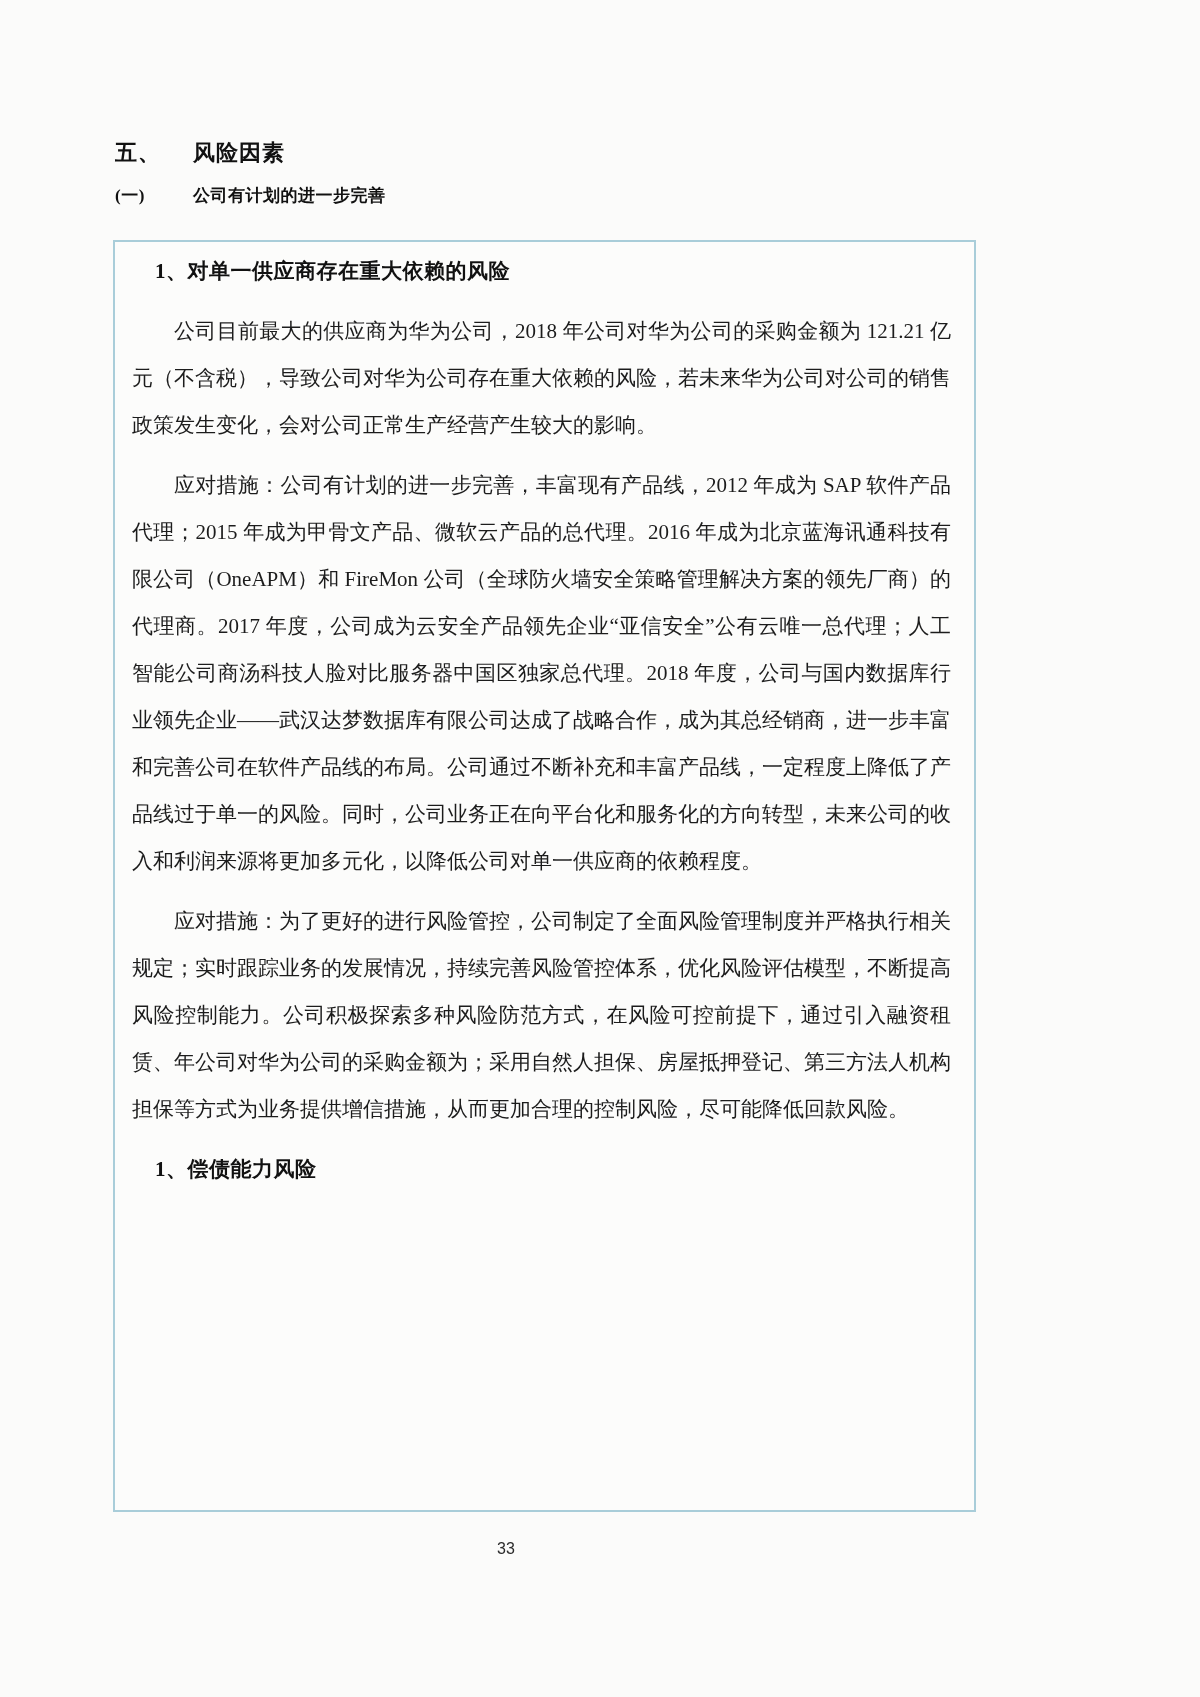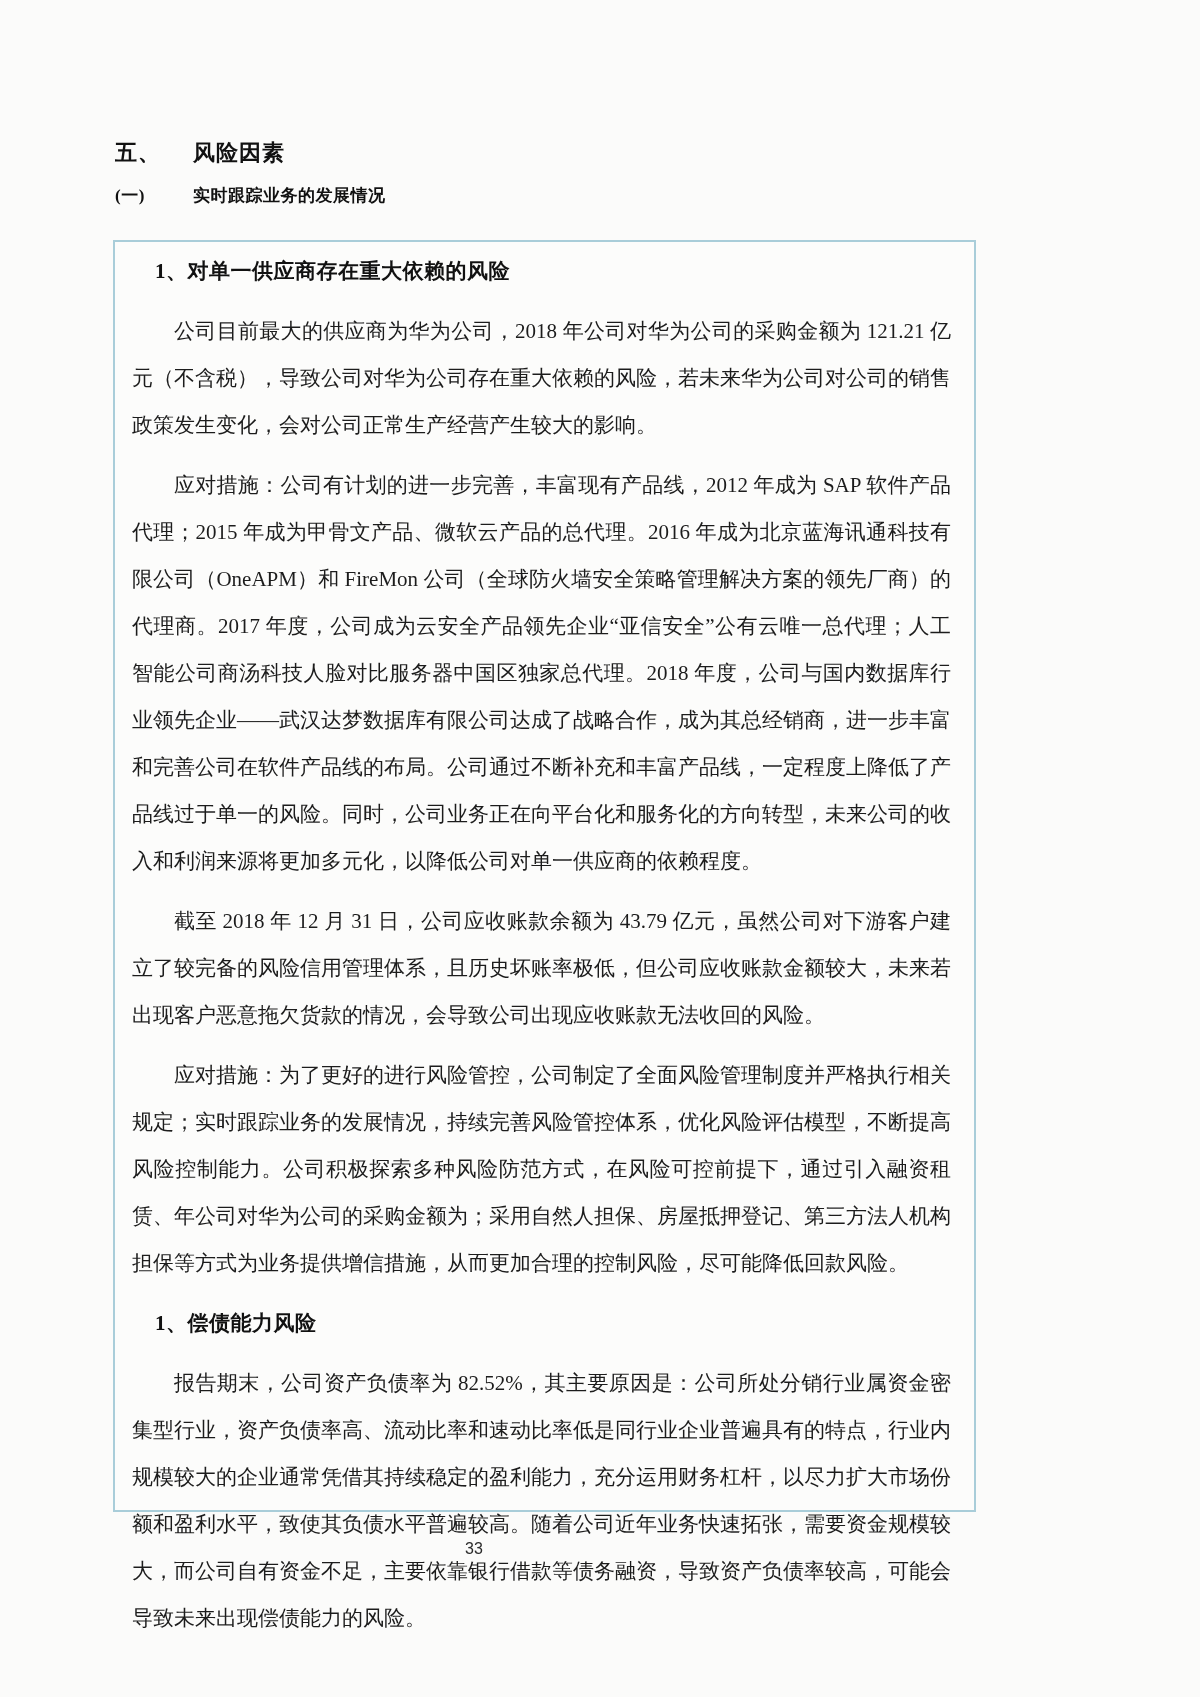--- a/index.html
+++ b/index.html
@@ -49,50 +49,48 @@
     line-height: 47px;
     text-indent: 2em;
     text-align: justify;
     color: #1c1c1c;
   }
 
   .page-number {
     position: absolute; left: 0; top: 1540px; width: 948px;
     text-align: center;
     font-family: "Liberation Sans", sans-serif;
-    font-size: 16px; color: #2b2b2b;
+    font-size: 16px; color: #2b2b2b; padding-left: 32px;
   }
 </style>
 </head>
 <body>
 
 <div class="page">
 
   <div class="doc-heading">
     <span class="num">五、</span>
     <span>风险因素</span>
   </div>
 
   <div class="doc-subheading">
     <span class="num">(一)</span>
-    <span>实时跟踪业务的发展情况</span>
+    <span>公司有计划的进一步完善</span>
   </div>
 
   <div class="risk-box" style="border-color: rgb(169, 205, 217);">
 
   <div class="section">
         <h3>1、对单一供应商存在重大依赖的风险</h3>
         <p>公司目前最大的供应商为华为公司，2018 年公司对华为公司的采购金额为 121.21 亿元（不含税），导致公司对华为公司存在重大依赖的风险，若未来华为公司对公司的销售政策发生变化，会对公司正常生产经营产生较大的影响。</p>
         <p>应对措施：公司有计划的进一步完善，丰富现有产品线，2012 年成为 SAP 软件产品代理；2015 年成为甲骨文产品、微软云产品的总代理。2016 年成为北京蓝海讯通科技有限公司（OneAPM）和 FireMon 公司（全球防火墙安全策略管理解决方案的领先厂商）的代理商。2017 年度，公司成为云安全产品领先企业“亚信安全”公有云唯一总代理；人工智能公司商汤科技人脸对比服务器中国区独家总代理。2018 年度，公司与国内数据库行业领先企业——武汉达梦数据库有限公司达成了战略合作，成为其总经销商，进一步丰富和完善公司在软件产品线的布局。公司通过不断补充和丰富产品线，一定程度上降低了产品线过于单一的风险。同时，公司业务正在向平台化和服务化的方向转型，未来公司的收入和利润来源将更加多元化，以降低公司对单一供应商的依赖程度。</p>
       </div>
       <div class="section">
-        <p>截至 2018 年 12 月 31 日，公司应收账款余额为 43.79 亿元，虽然公司对下游客户建立了较完备的风险信用管理体系，且历史坏账率极低，但公司应收账款金额较大，未来若出现客户恶意拖欠货款的情况，会导致公司出现应收账款无法收回的风险。</p>
         <p>应对措施：为了更好的进行风险管控，公司制定了全面风险管理制度并严格执行相关规定；实时跟踪业务的发展情况，持续完善风险管控体系，优化风险评估模型，不断提高风险控制能力。公司积极探索多种风险防范方式，在风险可控前提下，通过引入融资租赁、年公司对华为公司的采购金额为；采用自然人担保、房屋抵押登记、第三方法人机构担保等方式为业务提供增信措施，从而更加合理的控制风险，尽可能降低回款风险。</p>
       </div>
       <div class="section">
         <h3>1、偿债能力风险</h3>
-        <p>报告期末，公司资产负债率为 82.52%，其主要原因是：公司所处分销行业属资金密集型行业，资产负债率高、流动比率和速动比率低是同行业企业普遍具有的特点，行业内规模较大的企业通常凭借其持续稳定的盈利能力，充分运用财务杠杆，以尽力扩大市场份额和盈利水平，致使其负债水平普遍较高。随着公司近年业务快速拓张，需要资金规模较大，而公司自有资金不足，主要依靠银行借款等债务融资，导致资产负债率较高，可能会导致未来出现偿债能力的风险。</p>
       </div>
     </div>
 
   <div class="page-number">33</div>
 
 </div>
 
 </body></html>

